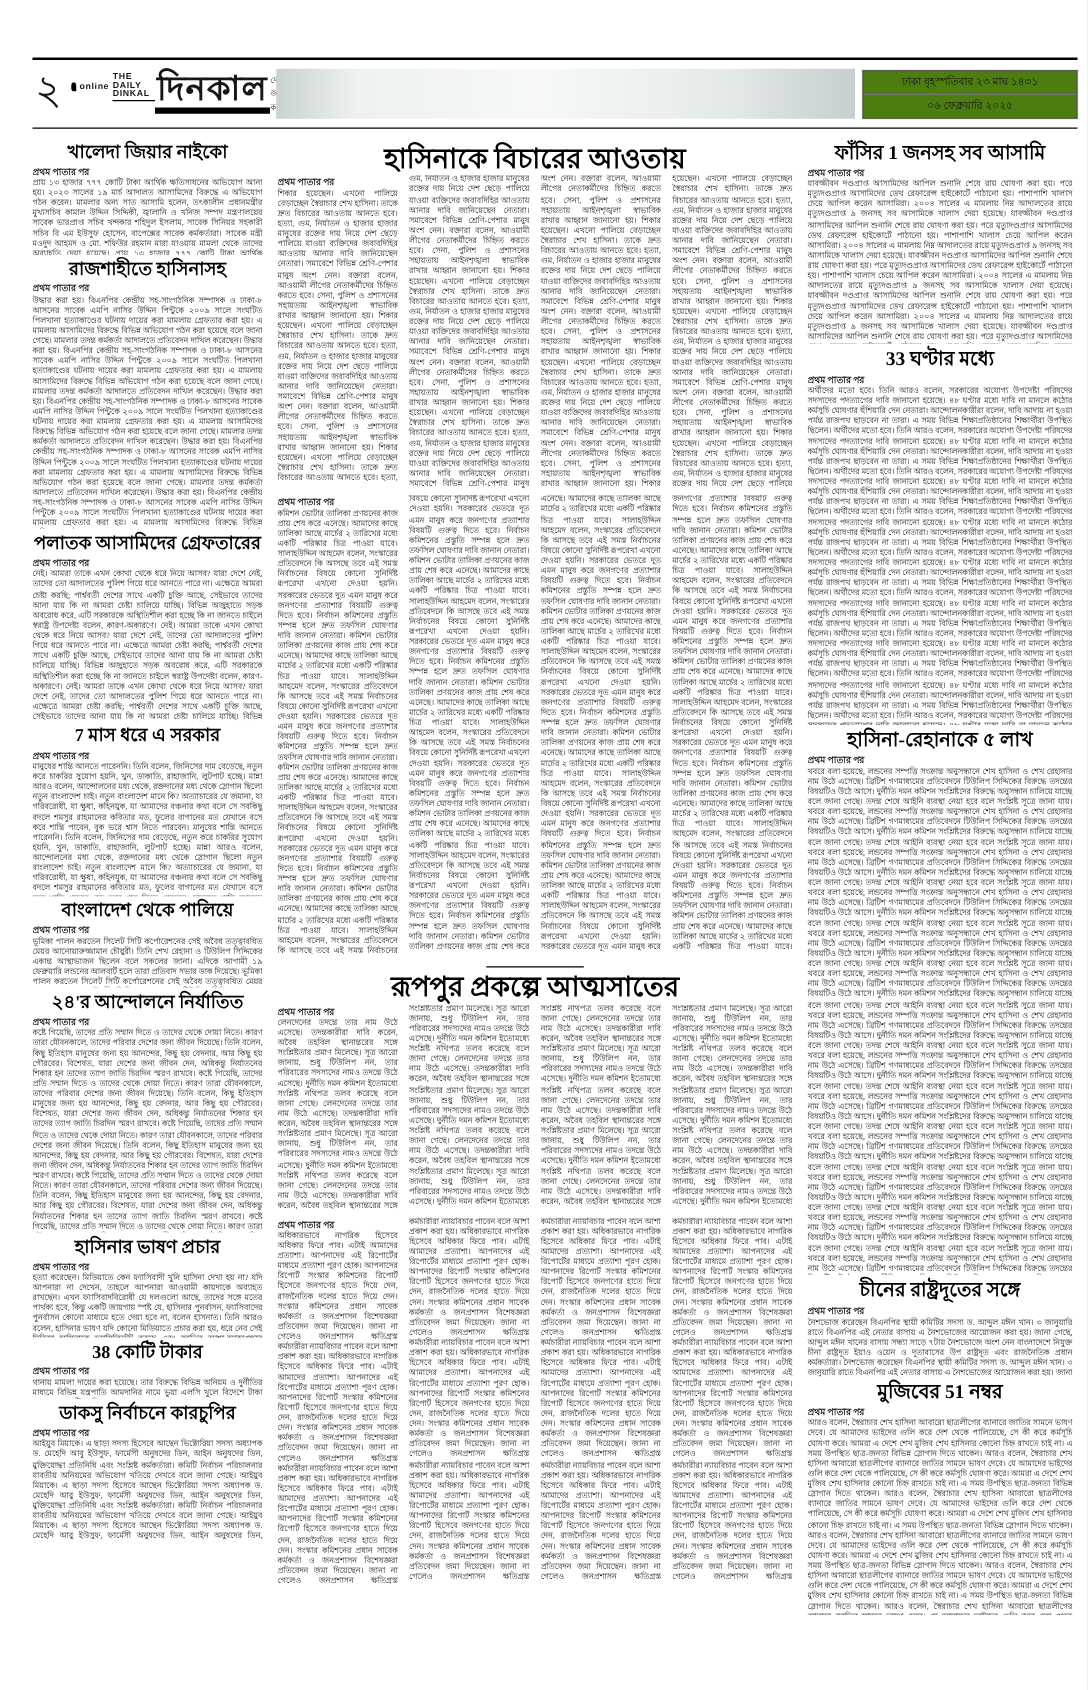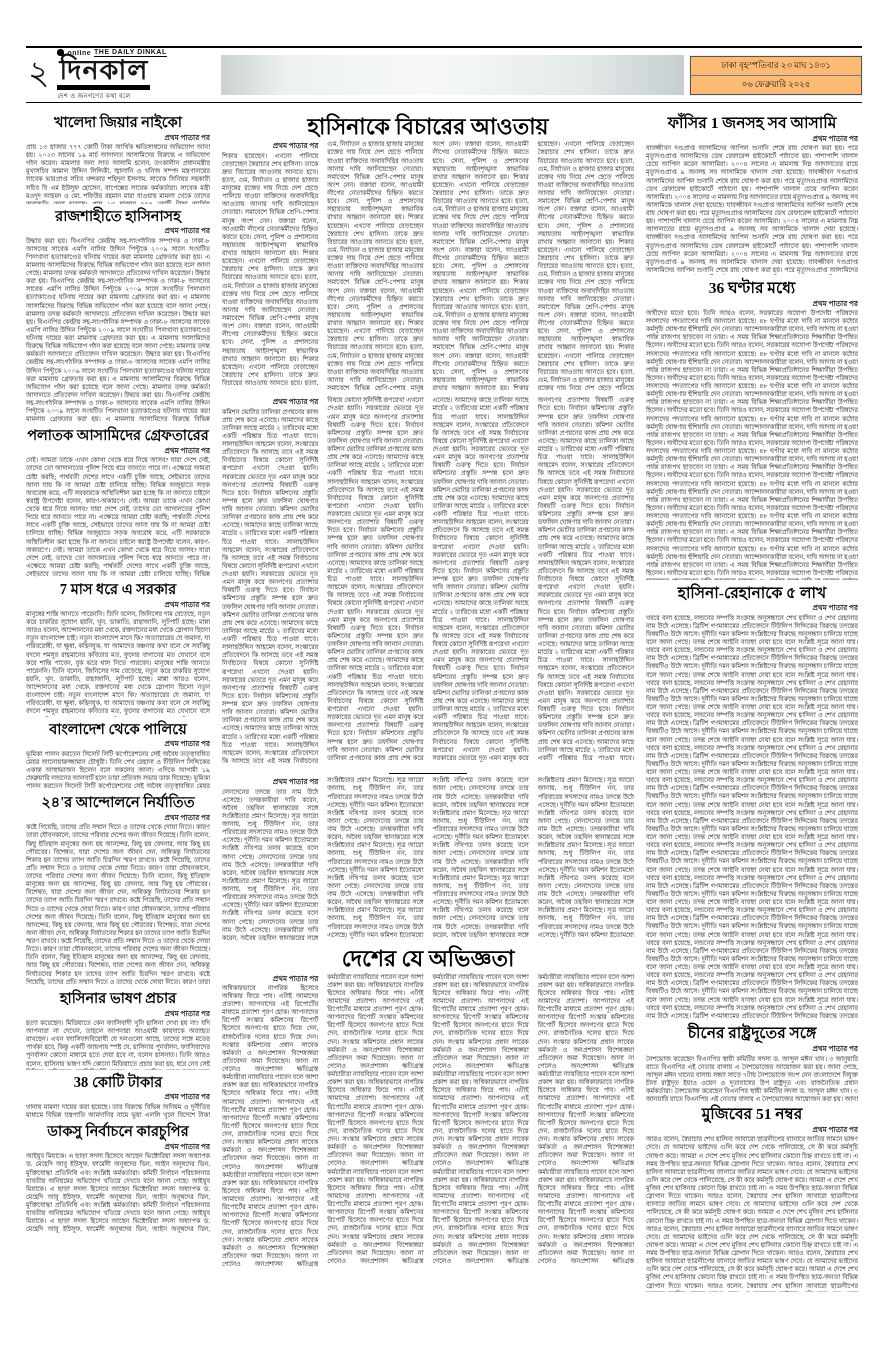--- a/index.html
+++ b/index.html
@@ -7,48 +7,48 @@
     width:870px;height:1352px;background:#fff;position:relative;
     font-family:"Liberation Serif","DejaVu Sans",serif;color:#161616;
     overflow:hidden;box-sizing:border-box;padding:46px 8px 6px 26px;
   }
   
   .masthead{
     border-top:2px solid #000;border-bottom:1px solid #000;
     display:flex;align-items:center;height:50px;padding:2px 0;
   }
   .pagenum{font-size:33px;line-height:1;padding:0 8px 4px 2px;font-weight:400;}
-  .logoblock{display:flex;flex-direction:column;align-items:flex-start;width:158px;}
+  .logoblock{display:flex;flex-direction:row;align-items:flex-start;width:158px;}
   .logotop{display:flex;align-items:center;gap:3px;font-size:7px;font-weight:bold;
     letter-spacing:.5px;font-family:"Liberation Sans",sans-serif;}
   .dot{width:7px;height:7px;background:#000;border-radius:50% 50% 0 50%;display:inline-block;}
   .paper-en{border-bottom:1px solid #000;padding-bottom:1px;}
   .paper-bn{font-size:27px;font-weight:900;line-height:1;letter-spacing:1px;
     border-bottom:5px solid #000;padding:0 2px 1px 2px;}
   .tagline{font-size:6.5px;margin-top:1px;letter-spacing:.4px;}
   .banner{flex:1;height:40px;margin:0 6px;
     background:linear-gradient(90deg,#c9d1d1 0%,#eef1f1 14%,#f7f9f9 45%,#e4e9e9 78%,#c6cecf 100%);}
   .datebox{width:170px;border:1px solid #555;font-size:8.5px;text-align:center;
-    background:#fdba74;box-shadow:0 0 0 1px #eee;}
+    background:#4d7c0f;box-shadow:0 0 0 1px #eee;}
   .datebox div{padding:2px 3px;}
   .datebox div:first-child{border-bottom:1px solid #777;}
   
   .content{display:flex;gap:12px;margin-top:8px;}
   .col-left{width:184px;flex:none;}
   .col-mid{width:412px;flex:none;}
   .col-right{width:212px;flex:none;}
   article{margin:0 0 4px 0;}
   .hl{font-weight:700;text-align:center;line-height:1.15;margin:3px 0 1px 0;color:#000;}
   .col-left .hl{font-size:14.5px;}
   .col-mid .hl{font-size:22px;}
   .col-right .hl{font-size:15.5px;}
   .abody{overflow:hidden;font-size:6.4px;line-height:1.27;text-align:justify;
     overflow-wrap:anywhere;color:#1c1c1c;}
   .col-mid .abody{columns:4;column-gap:9px;}
-  .contlbl{display:block;text-align:right;font-size:7.3px;font-weight:700;margin:1px 0 1px 0;}
+  .contlbl{display:block;text-align:left;font-size:7.3px;font-weight:700;margin:1px 0 1px 0;}
   .divider{width:78px;border:0;border-top:1px solid #000;margin:5px auto 2px auto;}
 </style>
 </head>
 <body>
 
 <div class="page">
 
   <header class="masthead">
     <div class="pagenum">২</div>
     <div class="logoblock">
@@ -109,34 +109,34 @@
     <section class="col-mid">
         <article>
           <h2 class="hl">হাসিনাকে বিচারের আওতায়</h2>
           <div class="abody" style="height: 252px;"><span class="contlbl">প্রথম পাতার পর</span><span>শিকার হয়েছেন। এখনো পালিয়ে বেড়াচ্ছেন স্বৈরাচার শেখ হাসিনা। তাকে দ্রুত বিচারের আওতায় আনতে হবে। হত্যা, গুম, নির্যাতন ও হাজার হাজার মানুষের রক্তের দায় নিয়ে দেশ ছেড়ে পালিয়ে যাওয়া ব্যক্তিদের জবাবদিহির আওতায় আনার দাবি জানিয়েছেন নেতারা। সমাবেশে বিভিন্ন শ্রেণি-পেশার মানুষ অংশ নেন। বক্তারা বলেন, আওয়ামী লীগের নেতাকর্মীদের চিহ্নিত করতে হবে। সেনা, পুলিশ ও প্রশাসনের সহায়তায় আইনশৃঙ্খলা স্বাভাবিক রাখার আহ্বান জানানো হয়। শিকার হয়েছেন। এখনো পালিয়ে বেড়াচ্ছেন স্বৈরাচার শেখ হাসিনা। তাকে দ্রুত বিচারের আওতায় আনতে হবে। হত্যা, গুম, নির্যাতন ও হাজার হাজার মানুষের রক্তের দায় নিয়ে দেশ ছেড়ে পালিয়ে যাওয়া ব্যক্তিদের জবাবদিহির আওতায় আনার দাবি জানিয়েছেন নেতারা। সমাবেশে বিভিন্ন শ্রেণি-পেশার মানুষ অংশ নেন। বক্তারা বলেন, আওয়ামী লীগের নেতাকর্মীদের চিহ্নিত করতে হবে। সেনা, পুলিশ ও প্রশাসনের সহায়তায় আইনশৃঙ্খলা স্বাভাবিক রাখার আহ্বান জানানো হয়। শিকার হয়েছেন। এখনো পালিয়ে বেড়াচ্ছেন স্বৈরাচার শেখ হাসিনা। তাকে দ্রুত বিচারের আওতায় আনতে হবে। হত্যা, গুম, নির্যাতন ও হাজার হাজার মানুষের রক্তের দায় নিয়ে দেশ ছেড়ে পালিয়ে যাওয়া ব্যক্তিদের জবাবদিহির আওতায় আনার দাবি জানিয়েছেন নেতারা। সমাবেশে বিভিন্ন শ্রেণি-পেশার মানুষ অংশ নেন। বক্তারা বলেন, আওয়ামী লীগের নেতাকর্মীদের চিহ্নিত করতে হবে। সেনা, পুলিশ ও প্রশাসনের সহায়তায় আইনশৃঙ্খলা স্বাভাবিক রাখার আহ্বান জানানো হয়। শিকার হয়েছেন। এখনো পালিয়ে বেড়াচ্ছেন স্বৈরাচার শেখ হাসিনা। তাকে দ্রুত বিচারের আওতায় আনতে হবে। হত্যা, গুম, নির্যাতন ও হাজার হাজার মানুষের রক্তের দায় নিয়ে দেশ ছেড়ে পালিয়ে যাওয়া ব্যক্তিদের জবাবদিহির আওতায় আনার দাবি জানিয়েছেন নেতারা। সমাবেশে বিভিন্ন শ্রেণি-পেশার মানুষ অংশ নেন। বক্তারা বলেন, আওয়ামী লীগের নেতাকর্মীদের চিহ্নিত করতে হবে। সেনা, পুলিশ ও প্রশাসনের সহায়তায় আইনশৃঙ্খলা স্বাভাবিক রাখার আহ্বান জানানো হয়। শিকার হয়েছেন। এখনো পালিয়ে বেড়াচ্ছেন স্বৈরাচার শেখ হাসিনা। তাকে দ্রুত বিচারের আওতায় আনতে হবে। হত্যা, গুম, নির্যাতন ও হাজার হাজার মানুষের রক্তের দায় নিয়ে দেশ ছেড়ে পালিয়ে যাওয়া ব্যক্তিদের জবাবদিহির আওতায় আনার দাবি জানিয়েছেন নেতারা। সমাবেশে বিভিন্ন শ্রেণি-পেশার মানুষ অংশ নেন। বক্তারা বলেন, আওয়ামী লীগের নেতাকর্মীদের চিহ্নিত করতে হবে। সেনা, পুলিশ ও প্রশাসনের সহায়তায় আইনশৃঙ্খলা স্বাভাবিক রাখার আহ্বান জানানো হয়। শিকার হয়েছেন। এখনো পালিয়ে বেড়াচ্ছেন স্বৈরাচার শেখ হাসিনা। তাকে দ্রুত বিচারের আওতায় আনতে হবে। হত্যা, গুম, নির্যাতন ও হাজার হাজার মানুষের রক্তের দায় নিয়ে দেশ ছেড়ে পালিয়ে যাওয়া ব্যক্তিদের জবাবদিহির আওতায় আনার দাবি জানিয়েছেন নেতারা। সমাবেশে বিভিন্ন শ্রেণি-পেশার মানুষ অংশ নেন। বক্তারা বলেন, আওয়ামী লীগের নেতাকর্মীদের চিহ্নিত করতে হবে। সেনা, পুলিশ ও প্রশাসনের সহায়তায় আইনশৃঙ্খলা স্বাভাবিক রাখার আহ্বান জানানো হয়। শিকার হয়েছেন। এখনো পালিয়ে বেড়াচ্ছেন স্বৈরাচার শেখ হাসিনা। তাকে দ্রুত বিচারের আওতায় আনতে হবে। হত্যা, গুম, নির্যাতন ও হাজার হাজার মানুষের রক্তের দায় নিয়ে দেশ ছেড়ে পালিয়ে যাওয়া ব্যক্তিদের জবাবদিহির আওতায় আনার দাবি জানিয়েছেন নেতারা। সমাবেশে বিভিন্ন শ্রেণি-পেশার মানুষ অংশ নেন। বক্তারা বলেন, আওয়ামী লীগের নেতাকর্মীদের চিহ্নিত করতে হবে। সেনা, পুলিশ ও প্রশাসনের সহায়তায় আইনশৃঙ্খলা স্বাভাবিক রাখার আহ্বান জানানো হয়। শিকার হয়েছেন। এখনো পালিয়ে বেড়াচ্ছেন স্বৈরাচার শেখ হাসিনা। তাকে দ্রুত বিচারের আওতায় আনতে হবে। হত্যা, গুম, নির্যাতন ও হাজার হাজার মানুষের রক্তের দায় নিয়ে দেশ ছেড়ে পালিয়ে যাওয়া ব্যক্তিদের জবাবদিহির আওতায় আনার দাবি জানিয়েছেন নেতারা। সমাবেশে বিভিন্ন শ্রেণি-পেশার মানুষ অংশ নেন। বক্তারা বলেন, আওয়ামী লীগের নেতাকর্মীদের চিহ্নিত করতে হবে। সেনা, পুলিশ ও প্রশাসনের সহায়তায় আইনশৃঙ্খলা স্বাভাবিক রাখার আহ্বান জানানো হয়। শিকার হয়েছেন। এখনো পালিয়ে বেড়াচ্ছেন স্বৈরাচার শেখ হাসিনা। তাকে দ্রুত বিচারের আওতায় আনতে হবে। হত্যা, গুম, নির্যাতন ও হাজার হাজার মানুষের রক্তের দায় নিয়ে দেশ ছেড়ে পালিয়ে যাওয়া ব্যক্তিদের জবাবদিহির আওতায় আনার দাবি জানিয়েছেন নেতারা। সমাবেশে বিভিন্ন শ্রেণি-পেশার মানুষ অংশ নেন। বক্তারা বলেন, আওয়ামী লীগের নেতাকর্মীদের চিহ্নিত করতে হবে। সেনা, পুলিশ ও প্রশাসনের সহায়তায় আইনশৃঙ্খলা স্বাভাবিক রাখার আহ্বান জানানো হয়। শিকার হয়েছেন। এখনো পালিয়ে বেড়াচ্ছেন স্বৈরাচার শেখ হাসিনা। তাকে দ্রুত বিচারের আওতায় আনতে হবে। হত্যা, গুম, নির্যাতন ও হাজার হাজার মানুষের রক্তের দায় নিয়ে দেশ ছেড়ে পালিয়ে যাওয়া ব্যক্তিদের জবাবদিহির আওতায় আনার দাবি জানিয়েছেন নেতারা। সমাবেশে বিভিন্ন শ্রেণি-পেশার মানুষ অংশ নেন। বক্তারা বলেন, আওয়ামী লীগের নেতাকর্মীদের চিহ্নিত করতে হবে। সেনা, পুলিশ ও প্রশাসনের সহায়তায় আইনশৃঙ্খলা স্বাভাবিক রাখার আহ্বান জানানো হয়। শিকার হয়েছেন। এখনো পালিয়ে বেড়াচ্ছেন স্বৈরাচার শেখ হাসিনা। তাকে দ্রুত বিচারের আওতায় আনতে হবে। হত্যা, গুম, নির্যাতন ও হাজার হাজার মানুষের রক্তের দায় নিয়ে দেশ ছেড়ে পালিয়ে যাওয়া ব্যক্তিদের জবাবদিহির আওতায় আনার দাবি জানিয়েছেন নেতারা। সমাবেশে বিভিন্ন শ্রেণি-পেশার মানুষ অংশ নেন। বক্তারা বলেন, আওয়ামী লীগের নেতাকর্মীদের চিহ্নিত করতে হবে। সেনা, পুলিশ ও প্রশাসনের সহায়তায় আইনশৃঙ্খলা স্বাভাবিক রাখার আহ্বান জানানো হয়।</span></div>
         </article>
         <article>
           <div class="abody" style="height: 372px;"><span class="contlbl">প্রথম পাতার পর</span><span>কমিশন ভোটার তালিকা প্রণয়নের কাজ প্রায় শেষ করে এনেছে। আমাদের কাছে তালিকা আছে মার্চের ২ তারিখের মধ্যে একটি পরিষ্কার চিত্র পাওয়া যাবে। সালাহউদ্দিন আহমেদ বলেন, সংস্কারের প্রতিবেদনে কি আসছে তবে এই সমস্ত নির্বাচনের বিষয়ে কোনো সুনির্দিষ্ট রূপরেখা এখনো দেওয়া হয়নি। সরকারের ভেতরে দূত এমন মানুষ করে জনগণের প্রত্যাশার বিষয়টি গুরুত্ব দিতে হবে। নির্বাচন কমিশনের প্রস্তুতি সম্পন্ন হলে দ্রুত তফসিল ঘোষণার দাবি জানান নেতারা। কমিশন ভোটার তালিকা প্রণয়নের কাজ প্রায় শেষ করে এনেছে। আমাদের কাছে তালিকা আছে মার্চের ২ তারিখের মধ্যে একটি পরিষ্কার চিত্র পাওয়া যাবে। সালাহউদ্দিন আহমেদ বলেন, সংস্কারের প্রতিবেদনে কি আসছে তবে এই সমস্ত নির্বাচনের বিষয়ে কোনো সুনির্দিষ্ট রূপরেখা এখনো দেওয়া হয়নি। সরকারের ভেতরে দূত এমন মানুষ করে জনগণের প্রত্যাশার বিষয়টি গুরুত্ব দিতে হবে। নির্বাচন কমিশনের প্রস্তুতি সম্পন্ন হলে দ্রুত তফসিল ঘোষণার দাবি জানান নেতারা। কমিশন ভোটার তালিকা প্রণয়নের কাজ প্রায় শেষ করে এনেছে। আমাদের কাছে তালিকা আছে মার্চের ২ তারিখের মধ্যে একটি পরিষ্কার চিত্র পাওয়া যাবে। সালাহউদ্দিন আহমেদ বলেন, সংস্কারের প্রতিবেদনে কি আসছে তবে এই সমস্ত নির্বাচনের বিষয়ে কোনো সুনির্দিষ্ট রূপরেখা এখনো দেওয়া হয়নি। সরকারের ভেতরে দূত এমন মানুষ করে জনগণের প্রত্যাশার বিষয়টি গুরুত্ব দিতে হবে। নির্বাচন কমিশনের প্রস্তুতি সম্পন্ন হলে দ্রুত তফসিল ঘোষণার দাবি জানান নেতারা। কমিশন ভোটার তালিকা প্রণয়নের কাজ প্রায় শেষ করে এনেছে। আমাদের কাছে তালিকা আছে মার্চের ২ তারিখের মধ্যে একটি পরিষ্কার চিত্র পাওয়া যাবে। সালাহউদ্দিন আহমেদ বলেন, সংস্কারের প্রতিবেদনে কি আসছে তবে এই সমস্ত নির্বাচনের বিষয়ে কোনো সুনির্দিষ্ট রূপরেখা এখনো দেওয়া হয়নি। সরকারের ভেতরে দূত এমন মানুষ করে জনগণের প্রত্যাশার বিষয়টি গুরুত্ব দিতে হবে। নির্বাচন কমিশনের প্রস্তুতি সম্পন্ন হলে দ্রুত তফসিল ঘোষণার দাবি জানান নেতারা। কমিশন ভোটার তালিকা প্রণয়নের কাজ প্রায় শেষ করে এনেছে। আমাদের কাছে তালিকা আছে মার্চের ২ তারিখের মধ্যে একটি পরিষ্কার চিত্র পাওয়া যাবে। সালাহউদ্দিন আহমেদ বলেন, সংস্কারের প্রতিবেদনে কি আসছে তবে এই সমস্ত নির্বাচনের বিষয়ে কোনো সুনির্দিষ্ট রূপরেখা এখনো দেওয়া হয়নি। সরকারের ভেতরে দূত এমন মানুষ করে জনগণের প্রত্যাশার বিষয়টি গুরুত্ব দিতে হবে। নির্বাচন কমিশনের প্রস্তুতি সম্পন্ন হলে দ্রুত তফসিল ঘোষণার দাবি জানান নেতারা। কমিশন ভোটার তালিকা প্রণয়নের কাজ প্রায় শেষ করে এনেছে। আমাদের কাছে তালিকা আছে মার্চের ২ তারিখের মধ্যে একটি পরিষ্কার চিত্র পাওয়া যাবে। সালাহউদ্দিন আহমেদ বলেন, সংস্কারের প্রতিবেদনে কি আসছে তবে এই সমস্ত নির্বাচনের বিষয়ে কোনো সুনির্দিষ্ট রূপরেখা এখনো দেওয়া হয়নি। সরকারের ভেতরে দূত এমন মানুষ করে জনগণের প্রত্যাশার বিষয়টি গুরুত্ব দিতে হবে। নির্বাচন কমিশনের প্রস্তুতি সম্পন্ন হলে দ্রুত তফসিল ঘোষণার দাবি জানান নেতারা। কমিশন ভোটার তালিকা প্রণয়নের কাজ প্রায় শেষ করে এনেছে। আমাদের কাছে তালিকা আছে মার্চের ২ তারিখের মধ্যে একটি পরিষ্কার চিত্র পাওয়া যাবে। সালাহউদ্দিন আহমেদ বলেন, সংস্কারের প্রতিবেদনে কি আসছে তবে এই সমস্ত নির্বাচনের বিষয়ে কোনো সুনির্দিষ্ট রূপরেখা এখনো দেওয়া হয়নি। সরকারের ভেতরে দূত এমন মানুষ করে জনগণের প্রত্যাশার বিষয়টি গুরুত্ব দিতে হবে। নির্বাচন কমিশনের প্রস্তুতি সম্পন্ন হলে দ্রুত তফসিল ঘোষণার দাবি জানান নেতারা। কমিশন ভোটার তালিকা প্রণয়নের কাজ প্রায় শেষ করে এনেছে। আমাদের কাছে তালিকা আছে মার্চের ২ তারিখের মধ্যে একটি পরিষ্কার চিত্র পাওয়া যাবে। সালাহউদ্দিন আহমেদ বলেন, সংস্কারের প্রতিবেদনে কি আসছে তবে এই সমস্ত নির্বাচনের বিষয়ে কোনো সুনির্দিষ্ট রূপরেখা এখনো দেওয়া হয়নি। সরকারের ভেতরে দূত এমন মানুষ করে জনগণের প্রত্যাশার বিষয়টি গুরুত্ব দিতে হবে। নির্বাচন কমিশনের প্রস্তুতি সম্পন্ন হলে দ্রুত তফসিল ঘোষণার দাবি জানান নেতারা। কমিশন ভোটার তালিকা প্রণয়নের কাজ প্রায় শেষ করে এনেছে। আমাদের কাছে তালিকা আছে মার্চের ২ তারিখের মধ্যে একটি পরিষ্কার চিত্র পাওয়া যাবে। সালাহউদ্দিন আহমেদ বলেন, সংস্কারের প্রতিবেদনে কি আসছে তবে এই সমস্ত নির্বাচনের বিষয়ে কোনো সুনির্দিষ্ট রূপরেখা এখনো দেওয়া হয়নি। সরকারের ভেতরে দূত এমন মানুষ করে জনগণের প্রত্যাশার বিষয়টি গুরুত্ব দিতে হবে। নির্বাচন কমিশনের প্রস্তুতি সম্পন্ন হলে দ্রুত তফসিল ঘোষণার দাবি জানান নেতারা। কমিশন ভোটার তালিকা প্রণয়নের কাজ প্রায় শেষ করে এনেছে। আমাদের কাছে তালিকা আছে মার্চের ২ তারিখের মধ্যে একটি পরিষ্কার চিত্র পাওয়া যাবে। সালাহউদ্দিন আহমেদ বলেন, সংস্কারের প্রতিবেদনে কি আসছে তবে এই সমস্ত নির্বাচনের বিষয়ে কোনো সুনির্দিষ্ট রূপরেখা এখনো দেওয়া হয়নি। সরকারের ভেতরে দূত এমন মানুষ করে জনগণের প্রত্যাশার বিষয়টি গুরুত্ব দিতে হবে। নির্বাচন কমিশনের প্রস্তুতি সম্পন্ন হলে দ্রুত তফসিল ঘোষণার দাবি জানান নেতারা। কমিশন ভোটার তালিকা প্রণয়নের কাজ প্রায় শেষ করে এনেছে। আমাদের কাছে তালিকা আছে মার্চের ২ তারিখের মধ্যে একটি পরিষ্কার চিত্র পাওয়া যাবে। সালাহউদ্দিন আহমেদ বলেন, সংস্কারের প্রতিবেদনে কি আসছে তবে এই সমস্ত নির্বাচনের বিষয়ে কোনো সুনির্দিষ্ট রূপরেখা এখনো দেওয়া হয়নি। সরকারের ভেতরে দূত এমন মানুষ করে জনগণের প্রত্যাশার বিষয়টি গুরুত্ব দিতে হবে। নির্বাচন কমিশনের প্রস্তুতি সম্পন্ন হলে দ্রুত তফসিল ঘোষণার দাবি জানান নেতারা। কমিশন ভোটার তালিকা প্রণয়নের কাজ প্রায় শেষ করে এনেছে। আমাদের কাছে তালিকা আছে মার্চের ২ তারিখের মধ্যে একটি পরিষ্কার চিত্র পাওয়া যাবে। সালাহউদ্দিন আহমেদ বলেন, সংস্কারের প্রতিবেদনে কি আসছে তবে এই সমস্ত নির্বাচনের বিষয়ে কোনো সুনির্দিষ্ট রূপরেখা এখনো দেওয়া হয়নি। সরকারের ভেতরে দূত এমন মানুষ করে জনগণের প্রত্যাশার বিষয়টি গুরুত্ব দিতে হবে। নির্বাচন কমিশনের প্রস্তুতি সম্পন্ন হলে দ্রুত তফসিল ঘোষণার দাবি জানান নেতারা। কমিশন ভোটার তালিকা প্রণয়নের কাজ প্রায় শেষ করে এনেছে। আমাদের কাছে তালিকা আছে মার্চের ২ তারিখের মধ্যে একটি পরিষ্কার চিত্র পাওয়া যাবে। সালাহউদ্দিন আহমেদ বলেন, সংস্কারের প্রতিবেদনে কি আসছে তবে এই সমস্ত নির্বাচনের বিষয়ে কোনো সুনির্দিষ্ট রূপরেখা এখনো দেওয়া হয়নি। সরকারের ভেতরে দূত এমন মানুষ করে জনগণের প্রত্যাশার বিষয়টি গুরুত্ব দিতে হবে। নির্বাচন কমিশনের প্রস্তুতি সম্পন্ন হলে দ্রুত তফসিল ঘোষণার দাবি জানান নেতারা। কমিশন ভোটার তালিকা প্রণয়নের কাজ প্রায় শেষ করে এনেছে। আমাদের কাছে তালিকা আছে মার্চের ২ তারিখের মধ্যে একটি পরিষ্কার চিত্র পাওয়া যাবে। সালাহউদ্দিন আহমেদ বলেন, সংস্কারের প্রতিবেদনে কি আসছে তবে এই সমস্ত নির্বাচনের বিষয়ে কোনো সুনির্দিষ্ট রূপরেখা এখনো দেওয়া হয়নি। সরকারের ভেতরে দূত এমন মানুষ করে জনগণের প্রত্যাশার বিষয়টি গুরুত্ব দিতে হবে। নির্বাচন কমিশনের প্রস্তুতি সম্পন্ন হলে দ্রুত তফসিল ঘোষণার দাবি জানান নেতারা। কমিশন ভোটার তালিকা প্রণয়নের কাজ প্রায় শেষ করে এনেছে। আমাদের কাছে তালিকা আছে মার্চের ২ তারিখের মধ্যে একটি পরিষ্কার চিত্র পাওয়া যাবে। সালাহউদ্দিন আহমেদ বলেন, সংস্কারের প্রতিবেদনে কি আসছে তবে এই সমস্ত নির্বাচনের বিষয়ে কোনো সুনির্দিষ্ট রূপরেখা এখনো দেওয়া হয়নি। সরকারের ভেতরে দূত এমন মানুষ করে জনগণের প্রত্যাশার বিষয়টি গুরুত্ব দিতে হবে। নির্বাচন কমিশনের প্রস্তুতি সম্পন্ন হলে দ্রুত তফসিল ঘোষণার দাবি জানান নেতারা। কমিশন ভোটার তালিকা প্রণয়নের কাজ প্রায় শেষ করে এনেছে। আমাদের কাছে তালিকা আছে মার্চের ২ তারিখের মধ্যে একটি পরিষ্কার চিত্র পাওয়া যাবে। সালাহউদ্দিন আহমেদ বলেন, সংস্কারের প্রতিবেদনে কি আসছে তবে এই সমস্ত নির্বাচনের বিষয়ে কোনো সুনির্দিষ্ট রূপরেখা এখনো দেওয়া হয়নি। সরকারের ভেতরে দূত এমন মানুষ করে জনগণের প্রত্যাশার বিষয়টি গুরুত্ব দিতে হবে। নির্বাচন কমিশনের প্রস্তুতি সম্পন্ন হলে দ্রুত তফসিল ঘোষণার দাবি জানান নেতারা। কমিশন ভোটার তালিকা প্রণয়নের কাজ প্রায় শেষ করে এনেছে। আমাদের কাছে তালিকা আছে মার্চের ২ তারিখের মধ্যে একটি পরিষ্কার চিত্র পাওয়া যাবে। সালাহউদ্দিন আহমেদ বলেন, সংস্কারের প্রতিবেদনে কি আসছে তবে এই সমস্ত নির্বাচনের বিষয়ে কোনো সুনির্দিষ্ট রূপরেখা এখনো দেওয়া হয়নি। সরকারের ভেতরে দূত এমন মানুষ করে জনগণের প্রত্যাশার বিষয়টি গুরুত্ব দিতে হবে। নির্বাচন কমিশনের প্রস্তুতি সম্পন্ন হলে দ্রুত তফসিল ঘোষণার দাবি জানান নেতারা।</span></div>
         </article>
         <hr class="divider">
         <article>
+          <h2 class="hl">রূপপুর প্রকল্পে আত্মসাতের</h2>
           <div class="abody" style="height: 166px;"><span class="contlbl">প্রথম পাতার পর</span><span>লেনদেনের তদন্তে তার নাম উঠে এসেছে। তদন্তকারীরা দাবি করেন, অবৈধ তহবিল স্থানান্তরের সঙ্গে সংশ্লিষ্টতার প্রমাণ মিলেছে। সূত্র আরো জানায়, শুধু টিউলিপ নন, তার পরিবারের সদস্যদের নামও তদন্তে উঠে এসেছে। দুর্নীতি দমন কমিশন ইতোমধ্যে সংশ্লিষ্ট নথিপত্র তলব করেছে বলে জানা গেছে। লেনদেনের তদন্তে তার নাম উঠে এসেছে। তদন্তকারীরা দাবি করেন, অবৈধ তহবিল স্থানান্তরের সঙ্গে সংশ্লিষ্টতার প্রমাণ মিলেছে। সূত্র আরো জানায়, শুধু টিউলিপ নন, তার পরিবারের সদস্যদের নামও তদন্তে উঠে এসেছে। দুর্নীতি দমন কমিশন ইতোমধ্যে সংশ্লিষ্ট নথিপত্র তলব করেছে বলে জানা গেছে। লেনদেনের তদন্তে তার নাম উঠে এসেছে। তদন্তকারীরা দাবি করেন, অবৈধ তহবিল স্থানান্তরের সঙ্গে সংশ্লিষ্টতার প্রমাণ মিলেছে। সূত্র আরো জানায়, শুধু টিউলিপ নন, তার পরিবারের সদস্যদের নামও তদন্তে উঠে এসেছে। দুর্নীতি দমন কমিশন ইতোমধ্যে সংশ্লিষ্ট নথিপত্র তলব করেছে বলে জানা গেছে। লেনদেনের তদন্তে তার নাম উঠে এসেছে। তদন্তকারীরা দাবি করেন, অবৈধ তহবিল স্থানান্তরের সঙ্গে সংশ্লিষ্টতার প্রমাণ মিলেছে। সূত্র আরো জানায়, শুধু টিউলিপ নন, তার পরিবারের সদস্যদের নামও তদন্তে উঠে এসেছে। দুর্নীতি দমন কমিশন ইতোমধ্যে সংশ্লিষ্ট নথিপত্র তলব করেছে বলে জানা গেছে। লেনদেনের তদন্তে তার নাম উঠে এসেছে। তদন্তকারীরা দাবি করেন, অবৈধ তহবিল স্থানান্তরের সঙ্গে সংশ্লিষ্টতার প্রমাণ মিলেছে। সূত্র আরো জানায়, শুধু টিউলিপ নন, তার পরিবারের সদস্যদের নামও তদন্তে উঠে এসেছে। দুর্নীতি দমন কমিশন ইতোমধ্যে সংশ্লিষ্ট নথিপত্র তলব করেছে বলে জানা গেছে। লেনদেনের তদন্তে তার নাম উঠে এসেছে। তদন্তকারীরা দাবি করেন, অবৈধ তহবিল স্থানান্তরের সঙ্গে সংশ্লিষ্টতার প্রমাণ মিলেছে। সূত্র আরো জানায়, শুধু টিউলিপ নন, তার পরিবারের সদস্যদের নামও তদন্তে উঠে এসেছে। দুর্নীতি দমন কমিশন ইতোমধ্যে সংশ্লিষ্ট নথিপত্র তলব করেছে বলে জানা গেছে। লেনদেনের তদন্তে তার নাম উঠে এসেছে। তদন্তকারীরা দাবি করেন, অবৈধ তহবিল স্থানান্তরের সঙ্গে সংশ্লিষ্টতার প্রমাণ মিলেছে। সূত্র আরো জানায়, শুধু টিউলিপ নন, তার পরিবারের সদস্যদের নামও তদন্তে উঠে এসেছে। দুর্নীতি দমন কমিশন ইতোমধ্যে সংশ্লিষ্ট নথিপত্র তলব করেছে বলে জানা গেছে। লেনদেনের তদন্তে তার নাম উঠে এসেছে। তদন্তকারীরা দাবি করেন, অবৈধ তহবিল স্থানান্তরের সঙ্গে সংশ্লিষ্টতার প্রমাণ মিলেছে। সূত্র আরো জানায়, শুধু টিউলিপ নন, তার পরিবারের সদস্যদের নামও তদন্তে উঠে এসেছে। দুর্নীতি দমন কমিশন ইতোমধ্যে সংশ্লিষ্ট নথিপত্র তলব করেছে বলে জানা গেছে। লেনদেনের তদন্তে তার নাম উঠে এসেছে। তদন্তকারীরা দাবি করেন, অবৈধ তহবিল স্থানান্তরের সঙ্গে সংশ্লিষ্টতার প্রমাণ মিলেছে। সূত্র আরো জানায়, শুধু টিউলিপ নন, তার পরিবারের সদস্যদের নামও তদন্তে উঠে এসেছে। দুর্নীতি দমন কমিশন ইতোমধ্যে সংশ্লিষ্ট নথিপত্র তলব করেছে বলে জানা গেছে। লেনদেনের তদন্তে তার নাম উঠে এসেছে। তদন্তকারীরা দাবি করেন, অবৈধ তহবিল স্থানান্তরের সঙ্গে সংশ্লিষ্টতার প্রমাণ মিলেছে। সূত্র আরো জানায়, শুধু টিউলিপ নন, তার পরিবারের সদস্যদের নামও তদন্তে উঠে এসেছে। দুর্নীতি দমন কমিশন ইতোমধ্যে সংশ্লিষ্ট নথিপত্র তলব করেছে বলে জানা গেছে। লেনদেনের তদন্তে তার নাম উঠে এসেছে। তদন্তকারীরা দাবি করেন, অবৈধ তহবিল স্থানান্তরের সঙ্গে সংশ্লিষ্টতার প্রমাণ মিলেছে। সূত্র আরো জানায়, শুধু টিউলিপ নন, তার পরিবারের সদস্যদের নামও তদন্তে উঠে এসেছে। দুর্নীতি দমন কমিশন ইতোমধ্যে সংশ্লিষ্ট নথিপত্র তলব করেছে বলে জানা গেছে। লেনদেনের তদন্তে তার নাম উঠে এসেছে। তদন্তকারীরা দাবি করেন, অবৈধ তহবিল স্থানান্তরের সঙ্গে সংশ্লিষ্টতার প্রমাণ মিলেছে। সূত্র আরো জানায়, শুধু টিউলিপ নন, তার পরিবারের সদস্যদের নামও তদন্তে উঠে এসেছে। দুর্নীতি দমন কমিশন ইতোমধ্যে সংশ্লিষ্ট নথিপত্র তলব করেছে বলে জানা গেছে।</span></div>
         </article>
         <article>
-          <h2 class="hl">দেশের যে অভিজ্ঞতা</h2>
           <div class="abody" style="height: 300px;"><span class="contlbl">প্রথম পাতার পর</span><span>অধিকারভাবে নাগরিক হিসেবে অধিকার ফিরে পাব। এটাই আমাদের প্রত্যাশা। আপনাদের এই রিপোর্টের মাধ্যমে প্রত্যাশা পূরণ হোক। আপনাদের রিপোর্ট সংস্কার কমিশনের রিপোর্ট হিসেবে জনগণের হাতে দিয়ে দেন, রাজনৈতিক দলের হাতে দিয়ে দেন। সংস্কার কমিশনের প্রধান সাবেক কর্মকর্তা ও জনপ্রশাসন বিশেষজ্ঞরা প্রতিবেদন জমা দিয়েছেন। জানা না গেলেও জনপ্রশাসন ক্ষতিগ্রস্ত কর্মচারীরা ন্যায়বিচার পাবেন বলে আশা প্রকাশ করা হয়। অধিকারভাবে নাগরিক হিসেবে অধিকার ফিরে পাব। এটাই আমাদের প্রত্যাশা। আপনাদের এই রিপোর্টের মাধ্যমে প্রত্যাশা পূরণ হোক। আপনাদের রিপোর্ট সংস্কার কমিশনের রিপোর্ট হিসেবে জনগণের হাতে দিয়ে দেন, রাজনৈতিক দলের হাতে দিয়ে দেন। সংস্কার কমিশনের প্রধান সাবেক কর্মকর্তা ও জনপ্রশাসন বিশেষজ্ঞরা প্রতিবেদন জমা দিয়েছেন। জানা না গেলেও জনপ্রশাসন ক্ষতিগ্রস্ত কর্মচারীরা ন্যায়বিচার পাবেন বলে আশা প্রকাশ করা হয়। অধিকারভাবে নাগরিক হিসেবে অধিকার ফিরে পাব। এটাই আমাদের প্রত্যাশা। আপনাদের এই রিপোর্টের মাধ্যমে প্রত্যাশা পূরণ হোক। আপনাদের রিপোর্ট সংস্কার কমিশনের রিপোর্ট হিসেবে জনগণের হাতে দিয়ে দেন, রাজনৈতিক দলের হাতে দিয়ে দেন। সংস্কার কমিশনের প্রধান সাবেক কর্মকর্তা ও জনপ্রশাসন বিশেষজ্ঞরা প্রতিবেদন জমা দিয়েছেন। জানা না গেলেও জনপ্রশাসন ক্ষতিগ্রস্ত কর্মচারীরা ন্যায়বিচার পাবেন বলে আশা প্রকাশ করা হয়। অধিকারভাবে নাগরিক হিসেবে অধিকার ফিরে পাব। এটাই আমাদের প্রত্যাশা। আপনাদের এই রিপোর্টের মাধ্যমে প্রত্যাশা পূরণ হোক। আপনাদের রিপোর্ট সংস্কার কমিশনের রিপোর্ট হিসেবে জনগণের হাতে দিয়ে দেন, রাজনৈতিক দলের হাতে দিয়ে দেন। সংস্কার কমিশনের প্রধান সাবেক কর্মকর্তা ও জনপ্রশাসন বিশেষজ্ঞরা প্রতিবেদন জমা দিয়েছেন। জানা না গেলেও জনপ্রশাসন ক্ষতিগ্রস্ত কর্মচারীরা ন্যায়বিচার পাবেন বলে আশা প্রকাশ করা হয়। অধিকারভাবে নাগরিক হিসেবে অধিকার ফিরে পাব। এটাই আমাদের প্রত্যাশা। আপনাদের এই রিপোর্টের মাধ্যমে প্রত্যাশা পূরণ হোক। আপনাদের রিপোর্ট সংস্কার কমিশনের রিপোর্ট হিসেবে জনগণের হাতে দিয়ে দেন, রাজনৈতিক দলের হাতে দিয়ে দেন। সংস্কার কমিশনের প্রধান সাবেক কর্মকর্তা ও জনপ্রশাসন বিশেষজ্ঞরা প্রতিবেদন জমা দিয়েছেন। জানা না গেলেও জনপ্রশাসন ক্ষতিগ্রস্ত কর্মচারীরা ন্যায়বিচার পাবেন বলে আশা প্রকাশ করা হয়। অধিকারভাবে নাগরিক হিসেবে অধিকার ফিরে পাব। এটাই আমাদের প্রত্যাশা। আপনাদের এই রিপোর্টের মাধ্যমে প্রত্যাশা পূরণ হোক। আপনাদের রিপোর্ট সংস্কার কমিশনের রিপোর্ট হিসেবে জনগণের হাতে দিয়ে দেন, রাজনৈতিক দলের হাতে দিয়ে দেন। সংস্কার কমিশনের প্রধান সাবেক কর্মকর্তা ও জনপ্রশাসন বিশেষজ্ঞরা প্রতিবেদন জমা দিয়েছেন। জানা না গেলেও জনপ্রশাসন ক্ষতিগ্রস্ত কর্মচারীরা ন্যায়বিচার পাবেন বলে আশা প্রকাশ করা হয়। অধিকারভাবে নাগরিক হিসেবে অধিকার ফিরে পাব। এটাই আমাদের প্রত্যাশা। আপনাদের এই রিপোর্টের মাধ্যমে প্রত্যাশা পূরণ হোক। আপনাদের রিপোর্ট সংস্কার কমিশনের রিপোর্ট হিসেবে জনগণের হাতে দিয়ে দেন, রাজনৈতিক দলের হাতে দিয়ে দেন। সংস্কার কমিশনের প্রধান সাবেক কর্মকর্তা ও জনপ্রশাসন বিশেষজ্ঞরা প্রতিবেদন জমা দিয়েছেন। জানা না গেলেও জনপ্রশাসন ক্ষতিগ্রস্ত কর্মচারীরা ন্যায়বিচার পাবেন বলে আশা প্রকাশ করা হয়। অধিকারভাবে নাগরিক হিসেবে অধিকার ফিরে পাব। এটাই আমাদের প্রত্যাশা। আপনাদের এই রিপোর্টের মাধ্যমে প্রত্যাশা পূরণ হোক। আপনাদের রিপোর্ট সংস্কার কমিশনের রিপোর্ট হিসেবে জনগণের হাতে দিয়ে দেন, রাজনৈতিক দলের হাতে দিয়ে দেন। সংস্কার কমিশনের প্রধান সাবেক কর্মকর্তা ও জনপ্রশাসন বিশেষজ্ঞরা প্রতিবেদন জমা দিয়েছেন। জানা না গেলেও জনপ্রশাসন ক্ষতিগ্রস্ত কর্মচারীরা ন্যায়বিচার পাবেন বলে আশা প্রকাশ করা হয়। অধিকারভাবে নাগরিক হিসেবে অধিকার ফিরে পাব। এটাই আমাদের প্রত্যাশা। আপনাদের এই রিপোর্টের মাধ্যমে প্রত্যাশা পূরণ হোক। আপনাদের রিপোর্ট সংস্কার কমিশনের রিপোর্ট হিসেবে জনগণের হাতে দিয়ে দেন, রাজনৈতিক দলের হাতে দিয়ে দেন। সংস্কার কমিশনের প্রধান সাবেক কর্মকর্তা ও জনপ্রশাসন বিশেষজ্ঞরা প্রতিবেদন জমা দিয়েছেন। জানা না গেলেও জনপ্রশাসন ক্ষতিগ্রস্ত কর্মচারীরা ন্যায়বিচার পাবেন বলে আশা প্রকাশ করা হয়। অধিকারভাবে নাগরিক হিসেবে অধিকার ফিরে পাব। এটাই আমাদের প্রত্যাশা। আপনাদের এই রিপোর্টের মাধ্যমে প্রত্যাশা পূরণ হোক। আপনাদের রিপোর্ট সংস্কার কমিশনের রিপোর্ট হিসেবে জনগণের হাতে দিয়ে দেন, রাজনৈতিক দলের হাতে দিয়ে দেন। সংস্কার কমিশনের প্রধান সাবেক কর্মকর্তা ও জনপ্রশাসন বিশেষজ্ঞরা প্রতিবেদন জমা দিয়েছেন। জানা না গেলেও জনপ্রশাসন ক্ষতিগ্রস্ত কর্মচারীরা ন্যায়বিচার পাবেন বলে আশা প্রকাশ করা হয়। অধিকারভাবে নাগরিক হিসেবে অধিকার ফিরে পাব। এটাই আমাদের প্রত্যাশা। আপনাদের এই রিপোর্টের মাধ্যমে প্রত্যাশা পূরণ হোক। আপনাদের রিপোর্ট সংস্কার কমিশনের রিপোর্ট হিসেবে জনগণের হাতে দিয়ে দেন, রাজনৈতিক দলের হাতে দিয়ে দেন। সংস্কার কমিশনের প্রধান সাবেক কর্মকর্তা ও জনপ্রশাসন বিশেষজ্ঞরা প্রতিবেদন জমা দিয়েছেন। জানা না গেলেও জনপ্রশাসন ক্ষতিগ্রস্ত কর্মচারীরা ন্যায়বিচার পাবেন বলে আশা প্রকাশ করা হয়। অধিকারভাবে নাগরিক হিসেবে অধিকার ফিরে পাব। এটাই আমাদের প্রত্যাশা। আপনাদের এই রিপোর্টের মাধ্যমে প্রত্যাশা পূরণ হোক। আপনাদের রিপোর্ট সংস্কার কমিশনের রিপোর্ট হিসেবে জনগণের হাতে দিয়ে দেন, রাজনৈতিক দলের হাতে দিয়ে দেন। সংস্কার কমিশনের প্রধান সাবেক কর্মকর্তা ও জনপ্রশাসন বিশেষজ্ঞরা প্রতিবেদন জমা দিয়েছেন। জানা না গেলেও জনপ্রশাসন ক্ষতিগ্রস্ত কর্মচারীরা ন্যায়বিচার পাবেন বলে আশা প্রকাশ করা হয়। অধিকারভাবে নাগরিক হিসেবে অধিকার ফিরে পাব। এটাই আমাদের প্রত্যাশা। আপনাদের এই রিপোর্টের মাধ্যমে প্রত্যাশা পূরণ হোক। আপনাদের রিপোর্ট সংস্কার কমিশনের রিপোর্ট হিসেবে জনগণের হাতে দিয়ে দেন, রাজনৈতিক দলের হাতে দিয়ে দেন। সংস্কার কমিশনের প্রধান সাবেক কর্মকর্তা ও জনপ্রশাসন বিশেষজ্ঞরা প্রতিবেদন জমা দিয়েছেন। জানা না গেলেও জনপ্রশাসন ক্ষতিগ্রস্ত কর্মচারীরা ন্যায়বিচার পাবেন বলে আশা প্রকাশ করা হয়। অধিকারভাবে নাগরিক হিসেবে অধিকার ফিরে পাব। এটাই আমাদের প্রত্যাশা। আপনাদের এই রিপোর্টের মাধ্যমে প্রত্যাশা পূরণ হোক। আপনাদের রিপোর্ট সংস্কার কমিশনের রিপোর্ট হিসেবে জনগণের হাতে দিয়ে দেন, রাজনৈতিক দলের হাতে দিয়ে দেন। সংস্কার কমিশনের প্রধান সাবেক কর্মকর্তা ও জনপ্রশাসন বিশেষজ্ঞরা প্রতিবেদন জমা দিয়েছেন। জানা না গেলেও জনপ্রশাসন ক্ষতিগ্রস্ত কর্মচারীরা ন্যায়বিচার পাবেন বলে আশা প্রকাশ করা হয়।</span></div>
         </article>
       </section>
     <section class="col-right">
         <article>
           <h2 class="hl">ফাঁসির 1 জনসহ সব আসামি</h2>
           <div class="abody" style="height: 142px;"><span class="contlbl">প্রথম পাতার পর</span><span>যাবজ্জীবন দণ্ডপ্রাপ্ত আসামিদের আপিল শুনানি শেষে রায় ঘোষণা করা হয়। পরে মৃত্যুদণ্ডপ্রাপ্ত আসামিদের ডেথ রেফারেন্স হাইকোর্টে পাঠানো হয়। পাশাপাশি খালাস চেয়ে আপিল করেন আসামিরা। ২০০৪ সালের এ মামলায় নিম্ন আদালতের রায়ে মৃত্যুদণ্ডপ্রাপ্ত ৯ জনসহ সব আসামিকে খালাস দেয়া হয়েছে। যাবজ্জীবন দণ্ডপ্রাপ্ত আসামিদের আপিল শুনানি শেষে রায় ঘোষণা করা হয়। পরে মৃত্যুদণ্ডপ্রাপ্ত আসামিদের ডেথ রেফারেন্স হাইকোর্টে পাঠানো হয়। পাশাপাশি খালাস চেয়ে আপিল করেন আসামিরা। ২০০৪ সালের এ মামলায় নিম্ন আদালতের রায়ে মৃত্যুদণ্ডপ্রাপ্ত ৯ জনসহ সব আসামিকে খালাস দেয়া হয়েছে। যাবজ্জীবন দণ্ডপ্রাপ্ত আসামিদের আপিল শুনানি শেষে রায় ঘোষণা করা হয়। পরে মৃত্যুদণ্ডপ্রাপ্ত আসামিদের ডেথ রেফারেন্স হাইকোর্টে পাঠানো হয়। পাশাপাশি খালাস চেয়ে আপিল করেন আসামিরা। ২০০৪ সালের এ মামলায় নিম্ন আদালতের রায়ে মৃত্যুদণ্ডপ্রাপ্ত ৯ জনসহ সব আসামিকে খালাস দেয়া হয়েছে। যাবজ্জীবন দণ্ডপ্রাপ্ত আসামিদের আপিল শুনানি শেষে রায় ঘোষণা করা হয়। পরে মৃত্যুদণ্ডপ্রাপ্ত আসামিদের ডেথ রেফারেন্স হাইকোর্টে পাঠানো হয়। পাশাপাশি খালাস চেয়ে আপিল করেন আসামিরা। ২০০৪ সালের এ মামলায় নিম্ন আদালতের রায়ে মৃত্যুদণ্ডপ্রাপ্ত ৯ জনসহ সব আসামিকে খালাস দেয়া হয়েছে। যাবজ্জীবন দণ্ডপ্রাপ্ত আসামিদের আপিল শুনানি শেষে রায় ঘোষণা করা হয়। পরে মৃত্যুদণ্ডপ্রাপ্ত আসামিদের ডেথ রেফারেন্স হাইকোর্টে পাঠানো হয়। পাশাপাশি খালাস চেয়ে আপিল করেন আসামিরা। ২০০৪ সালের এ মামলায় নিম্ন আদালতের রায়ে মৃত্যুদণ্ডপ্রাপ্ত ৯ জনসহ সব আসামিকে খালাস দেয়া হয়েছে। যাবজ্জীবন দণ্ডপ্রাপ্ত আসামিদের আপিল শুনানি শেষে রায় ঘোষণা করা হয়। পরে মৃত্যুদণ্ডপ্রাপ্ত আসামিদের ডেথ রেফারেন্স হাইকোর্টে পাঠানো হয়। পাশাপাশি খালাস চেয়ে আপিল করেন আসামিরা। ২০০৪ সালের এ মামলায় নিম্ন আদালতের রায়ে মৃত্যুদণ্ডপ্রাপ্ত ৯ জনসহ সব আসামিকে খালাস দেয়া হয়েছে।</span></div>
         </article>
         <article>
-          <h2 class="hl">36 ঘণ্টার মধ্যে</h2>
+          <h2 class="hl">33 ঘণ্টার মধ্যে</h2>
           <div class="abody" style="height: 282px;"><span class="contlbl">প্রথম পাতার পর</span><span>অর্থীদের মতো হবে। তিনি আরও বলেন, সরকারের অযোগ্য উপদেষ্টা পরিষদের সদস্যদের পদত্যাগের দাবি জানানো হয়েছে। ৪৮ ঘণ্টার মধ্যে দাবি না মানলে কঠোর কর্মসূচি ঘোষণার হুঁশিয়ারি দেন নেতারা। আন্দোলনকারীরা বলেন, দাবি আদায় না হওয়া পর্যন্ত রাজপথ ছাড়বেন না তারা। এ সময় বিভিন্ন শিক্ষাপ্রতিষ্ঠানের শিক্ষার্থীরা উপস্থিত ছিলেন। অর্থীদের মতো হবে। তিনি আরও বলেন, সরকারের অযোগ্য উপদেষ্টা পরিষদের সদস্যদের পদত্যাগের দাবি জানানো হয়েছে। ৪৮ ঘণ্টার মধ্যে দাবি না মানলে কঠোর কর্মসূচি ঘোষণার হুঁশিয়ারি দেন নেতারা। আন্দোলনকারীরা বলেন, দাবি আদায় না হওয়া পর্যন্ত রাজপথ ছাড়বেন না তারা। এ সময় বিভিন্ন শিক্ষাপ্রতিষ্ঠানের শিক্ষার্থীরা উপস্থিত ছিলেন। অর্থীদের মতো হবে। তিনি আরও বলেন, সরকারের অযোগ্য উপদেষ্টা পরিষদের সদস্যদের পদত্যাগের দাবি জানানো হয়েছে। ৪৮ ঘণ্টার মধ্যে দাবি না মানলে কঠোর কর্মসূচি ঘোষণার হুঁশিয়ারি দেন নেতারা। আন্দোলনকারীরা বলেন, দাবি আদায় না হওয়া পর্যন্ত রাজপথ ছাড়বেন না তারা। এ সময় বিভিন্ন শিক্ষাপ্রতিষ্ঠানের শিক্ষার্থীরা উপস্থিত ছিলেন। অর্থীদের মতো হবে। তিনি আরও বলেন, সরকারের অযোগ্য উপদেষ্টা পরিষদের সদস্যদের পদত্যাগের দাবি জানানো হয়েছে। ৪৮ ঘণ্টার মধ্যে দাবি না মানলে কঠোর কর্মসূচি ঘোষণার হুঁশিয়ারি দেন নেতারা। আন্দোলনকারীরা বলেন, দাবি আদায় না হওয়া পর্যন্ত রাজপথ ছাড়বেন না তারা। এ সময় বিভিন্ন শিক্ষাপ্রতিষ্ঠানের শিক্ষার্থীরা উপস্থিত ছিলেন। অর্থীদের মতো হবে। তিনি আরও বলেন, সরকারের অযোগ্য উপদেষ্টা পরিষদের সদস্যদের পদত্যাগের দাবি জানানো হয়েছে। ৪৮ ঘণ্টার মধ্যে দাবি না মানলে কঠোর কর্মসূচি ঘোষণার হুঁশিয়ারি দেন নেতারা। আন্দোলনকারীরা বলেন, দাবি আদায় না হওয়া পর্যন্ত রাজপথ ছাড়বেন না তারা। এ সময় বিভিন্ন শিক্ষাপ্রতিষ্ঠানের শিক্ষার্থীরা উপস্থিত ছিলেন। অর্থীদের মতো হবে। তিনি আরও বলেন, সরকারের অযোগ্য উপদেষ্টা পরিষদের সদস্যদের পদত্যাগের দাবি জানানো হয়েছে। ৪৮ ঘণ্টার মধ্যে দাবি না মানলে কঠোর কর্মসূচি ঘোষণার হুঁশিয়ারি দেন নেতারা। আন্দোলনকারীরা বলেন, দাবি আদায় না হওয়া পর্যন্ত রাজপথ ছাড়বেন না তারা। এ সময় বিভিন্ন শিক্ষাপ্রতিষ্ঠানের শিক্ষার্থীরা উপস্থিত ছিলেন। অর্থীদের মতো হবে। তিনি আরও বলেন, সরকারের অযোগ্য উপদেষ্টা পরিষদের সদস্যদের পদত্যাগের দাবি জানানো হয়েছে। ৪৮ ঘণ্টার মধ্যে দাবি না মানলে কঠোর কর্মসূচি ঘোষণার হুঁশিয়ারি দেন নেতারা। আন্দোলনকারীরা বলেন, দাবি আদায় না হওয়া পর্যন্ত রাজপথ ছাড়বেন না তারা। এ সময় বিভিন্ন শিক্ষাপ্রতিষ্ঠানের শিক্ষার্থীরা উপস্থিত ছিলেন। অর্থীদের মতো হবে। তিনি আরও বলেন, সরকারের অযোগ্য উপদেষ্টা পরিষদের সদস্যদের পদত্যাগের দাবি জানানো হয়েছে। ৪৮ ঘণ্টার মধ্যে দাবি না মানলে কঠোর কর্মসূচি ঘোষণার হুঁশিয়ারি দেন নেতারা। আন্দোলনকারীরা বলেন, দাবি আদায় না হওয়া পর্যন্ত রাজপথ ছাড়বেন না তারা। এ সময় বিভিন্ন শিক্ষাপ্রতিষ্ঠানের শিক্ষার্থীরা উপস্থিত ছিলেন। অর্থীদের মতো হবে। তিনি আরও বলেন, সরকারের অযোগ্য উপদেষ্টা পরিষদের সদস্যদের পদত্যাগের দাবি জানানো হয়েছে। ৪৮ ঘণ্টার মধ্যে দাবি না মানলে কঠোর কর্মসূচি ঘোষণার হুঁশিয়ারি দেন নেতারা। আন্দোলনকারীরা বলেন, দাবি আদায় না হওয়া পর্যন্ত রাজপথ ছাড়বেন না তারা। এ সময় বিভিন্ন শিক্ষাপ্রতিষ্ঠানের শিক্ষার্থীরা উপস্থিত ছিলেন। অর্থীদের মতো হবে। তিনি আরও বলেন, সরকারের অযোগ্য উপদেষ্টা পরিষদের সদস্যদের পদত্যাগের দাবি জানানো হয়েছে। ৪৮ ঘণ্টার মধ্যে দাবি না মানলে কঠোর কর্মসূচি ঘোষণার হুঁশিয়ারি দেন নেতারা। আন্দোলনকারীরা বলেন, দাবি আদায় না হওয়া পর্যন্ত রাজপথ ছাড়বেন না তারা। এ সময় বিভিন্ন শিক্ষাপ্রতিষ্ঠানের শিক্ষার্থীরা উপস্থিত ছিলেন।</span></div>
         </article>
         <article>
           <h2 class="hl">হাসিনা-রেহানাকে ৫ লাখ</h2>
           <div class="abody" style="height: 418px;"><span class="contlbl">প্রথম পাতার পর</span><span>খবরে বলা হয়েছে, লন্ডনের সম্পত্তি সংক্রান্ত অনুসন্ধানে শেখ হাসিনা ও শেখ রেহানার নাম উঠে এসেছে। ব্রিটিশ গণমাধ্যমের প্রতিবেদনে টিউলিপ সিদ্দিকের বিরুদ্ধে তদন্তের বিষয়টিও উঠে আসে। দুর্নীতি দমন কমিশন সংশ্লিষ্টদের বিরুদ্ধে অনুসন্ধান চালিয়ে যাচ্ছে বলে জানা গেছে। তদন্ত শেষে আইনি ব্যবস্থা নেয়া হবে বলে সংশ্লিষ্ট সূত্রে জানা যায়। খবরে বলা হয়েছে, লন্ডনের সম্পত্তি সংক্রান্ত অনুসন্ধানে শেখ হাসিনা ও শেখ রেহানার নাম উঠে এসেছে। ব্রিটিশ গণমাধ্যমের প্রতিবেদনে টিউলিপ সিদ্দিকের বিরুদ্ধে তদন্তের বিষয়টিও উঠে আসে। দুর্নীতি দমন কমিশন সংশ্লিষ্টদের বিরুদ্ধে অনুসন্ধান চালিয়ে যাচ্ছে বলে জানা গেছে। তদন্ত শেষে আইনি ব্যবস্থা নেয়া হবে বলে সংশ্লিষ্ট সূত্রে জানা যায়। খবরে বলা হয়েছে, লন্ডনের সম্পত্তি সংক্রান্ত অনুসন্ধানে শেখ হাসিনা ও শেখ রেহানার নাম উঠে এসেছে। ব্রিটিশ গণমাধ্যমের প্রতিবেদনে টিউলিপ সিদ্দিকের বিরুদ্ধে তদন্তের বিষয়টিও উঠে আসে। দুর্নীতি দমন কমিশন সংশ্লিষ্টদের বিরুদ্ধে অনুসন্ধান চালিয়ে যাচ্ছে বলে জানা গেছে। তদন্ত শেষে আইনি ব্যবস্থা নেয়া হবে বলে সংশ্লিষ্ট সূত্রে জানা যায়। খবরে বলা হয়েছে, লন্ডনের সম্পত্তি সংক্রান্ত অনুসন্ধানে শেখ হাসিনা ও শেখ রেহানার নাম উঠে এসেছে। ব্রিটিশ গণমাধ্যমের প্রতিবেদনে টিউলিপ সিদ্দিকের বিরুদ্ধে তদন্তের বিষয়টিও উঠে আসে। দুর্নীতি দমন কমিশন সংশ্লিষ্টদের বিরুদ্ধে অনুসন্ধান চালিয়ে যাচ্ছে বলে জানা গেছে। তদন্ত শেষে আইনি ব্যবস্থা নেয়া হবে বলে সংশ্লিষ্ট সূত্রে জানা যায়। খবরে বলা হয়েছে, লন্ডনের সম্পত্তি সংক্রান্ত অনুসন্ধানে শেখ হাসিনা ও শেখ রেহানার নাম উঠে এসেছে। ব্রিটিশ গণমাধ্যমের প্রতিবেদনে টিউলিপ সিদ্দিকের বিরুদ্ধে তদন্তের বিষয়টিও উঠে আসে। দুর্নীতি দমন কমিশন সংশ্লিষ্টদের বিরুদ্ধে অনুসন্ধান চালিয়ে যাচ্ছে বলে জানা গেছে। তদন্ত শেষে আইনি ব্যবস্থা নেয়া হবে বলে সংশ্লিষ্ট সূত্রে জানা যায়। খবরে বলা হয়েছে, লন্ডনের সম্পত্তি সংক্রান্ত অনুসন্ধানে শেখ হাসিনা ও শেখ রেহানার নাম উঠে এসেছে। ব্রিটিশ গণমাধ্যমের প্রতিবেদনে টিউলিপ সিদ্দিকের বিরুদ্ধে তদন্তের বিষয়টিও উঠে আসে। দুর্নীতি দমন কমিশন সংশ্লিষ্টদের বিরুদ্ধে অনুসন্ধান চালিয়ে যাচ্ছে বলে জানা গেছে। তদন্ত শেষে আইনি ব্যবস্থা নেয়া হবে বলে সংশ্লিষ্ট সূত্রে জানা যায়। খবরে বলা হয়েছে, লন্ডনের সম্পত্তি সংক্রান্ত অনুসন্ধানে শেখ হাসিনা ও শেখ রেহানার নাম উঠে এসেছে। ব্রিটিশ গণমাধ্যমের প্রতিবেদনে টিউলিপ সিদ্দিকের বিরুদ্ধে তদন্তের বিষয়টিও উঠে আসে। দুর্নীতি দমন কমিশন সংশ্লিষ্টদের বিরুদ্ধে অনুসন্ধান চালিয়ে যাচ্ছে বলে জানা গেছে। তদন্ত শেষে আইনি ব্যবস্থা নেয়া হবে বলে সংশ্লিষ্ট সূত্রে জানা যায়। খবরে বলা হয়েছে, লন্ডনের সম্পত্তি সংক্রান্ত অনুসন্ধানে শেখ হাসিনা ও শেখ রেহানার নাম উঠে এসেছে। ব্রিটিশ গণমাধ্যমের প্রতিবেদনে টিউলিপ সিদ্দিকের বিরুদ্ধে তদন্তের বিষয়টিও উঠে আসে। দুর্নীতি দমন কমিশন সংশ্লিষ্টদের বিরুদ্ধে অনুসন্ধান চালিয়ে যাচ্ছে বলে জানা গেছে। তদন্ত শেষে আইনি ব্যবস্থা নেয়া হবে বলে সংশ্লিষ্ট সূত্রে জানা যায়। খবরে বলা হয়েছে, লন্ডনের সম্পত্তি সংক্রান্ত অনুসন্ধানে শেখ হাসিনা ও শেখ রেহানার নাম উঠে এসেছে। ব্রিটিশ গণমাধ্যমের প্রতিবেদনে টিউলিপ সিদ্দিকের বিরুদ্ধে তদন্তের বিষয়টিও উঠে আসে। দুর্নীতি দমন কমিশন সংশ্লিষ্টদের বিরুদ্ধে অনুসন্ধান চালিয়ে যাচ্ছে বলে জানা গেছে। তদন্ত শেষে আইনি ব্যবস্থা নেয়া হবে বলে সংশ্লিষ্ট সূত্রে জানা যায়। খবরে বলা হয়েছে, লন্ডনের সম্পত্তি সংক্রান্ত অনুসন্ধানে শেখ হাসিনা ও শেখ রেহানার নাম উঠে এসেছে। ব্রিটিশ গণমাধ্যমের প্রতিবেদনে টিউলিপ সিদ্দিকের বিরুদ্ধে তদন্তের বিষয়টিও উঠে আসে। দুর্নীতি দমন কমিশন সংশ্লিষ্টদের বিরুদ্ধে অনুসন্ধান চালিয়ে যাচ্ছে বলে জানা গেছে। তদন্ত শেষে আইনি ব্যবস্থা নেয়া হবে বলে সংশ্লিষ্ট সূত্রে জানা যায়। খবরে বলা হয়েছে, লন্ডনের সম্পত্তি সংক্রান্ত অনুসন্ধানে শেখ হাসিনা ও শেখ রেহানার নাম উঠে এসেছে। ব্রিটিশ গণমাধ্যমের প্রতিবেদনে টিউলিপ সিদ্দিকের বিরুদ্ধে তদন্তের বিষয়টিও উঠে আসে। দুর্নীতি দমন কমিশন সংশ্লিষ্টদের বিরুদ্ধে অনুসন্ধান চালিয়ে যাচ্ছে বলে জানা গেছে। তদন্ত শেষে আইনি ব্যবস্থা নেয়া হবে বলে সংশ্লিষ্ট সূত্রে জানা যায়। খবরে বলা হয়েছে, লন্ডনের সম্পত্তি সংক্রান্ত অনুসন্ধানে শেখ হাসিনা ও শেখ রেহানার নাম উঠে এসেছে। ব্রিটিশ গণমাধ্যমের প্রতিবেদনে টিউলিপ সিদ্দিকের বিরুদ্ধে তদন্তের বিষয়টিও উঠে আসে। দুর্নীতি দমন কমিশন সংশ্লিষ্টদের বিরুদ্ধে অনুসন্ধান চালিয়ে যাচ্ছে বলে জানা গেছে। তদন্ত শেষে আইনি ব্যবস্থা নেয়া হবে বলে সংশ্লিষ্ট সূত্রে জানা যায়। খবরে বলা হয়েছে, লন্ডনের সম্পত্তি সংক্রান্ত অনুসন্ধানে শেখ হাসিনা ও শেখ রেহানার নাম উঠে এসেছে। ব্রিটিশ গণমাধ্যমের প্রতিবেদনে টিউলিপ সিদ্দিকের বিরুদ্ধে তদন্তের বিষয়টিও উঠে আসে। দুর্নীতি দমন কমিশন সংশ্লিষ্টদের বিরুদ্ধে অনুসন্ধান চালিয়ে যাচ্ছে বলে জানা গেছে। তদন্ত শেষে আইনি ব্যবস্থা নেয়া হবে বলে সংশ্লিষ্ট সূত্রে জানা যায়।</span></div>
         </article>
         <article>
           <h2 class="hl">চীনের রাষ্ট্রদূতের সঙ্গে</h2>
           <div class="abody" style="height: 58px;"><span class="contlbl">প্রথম পাতার পর</span><span>নৈশভোজ করেছেন বিএনপির স্থায়ী কমিটির সদস্য ড. আব্দুল মঈন খান। ৩ জানুয়ারি রাতে বিএনপির এই নেতার বাসায় এ নৈশভোজের আয়োজন করা হয়। জানা গেছে, আব্দুল মঈন খানের বাসায় সন্ধ্যা সাড়ে ৭টায় নৈশভোজে অংশ নেন বাংলাদেশে নিযুক্ত চীনা রাষ্ট্রদূত ইয়াও ওয়েন ও দূতাবাসের উপ রাষ্ট্রদূত এবং রাজনৈতিক প্রধান কর্মকর্তারা। নৈশভোজ করেছেন বিএনপির স্থায়ী কমিটির সদস্য ড. আব্দুল মঈন খান। ৩ জানুয়ারি রাতে বিএনপির এই নেতার বাসায় এ নৈশভোজের আয়োজন করা হয়। জানা গেছে, আব্দুল মঈন খানের বাসায় সন্ধ্যা সাড়ে ৭টায় নৈশভোজে অংশ নেন বাংলাদেশে নিযুক্ত চীনা রাষ্ট্রদূত ইয়াও ওয়েন ও দূতাবাসের উপ রাষ্ট্রদূত এবং রাজনৈতিক প্রধান কর্মকর্তারা।</span></div>
         </article>

